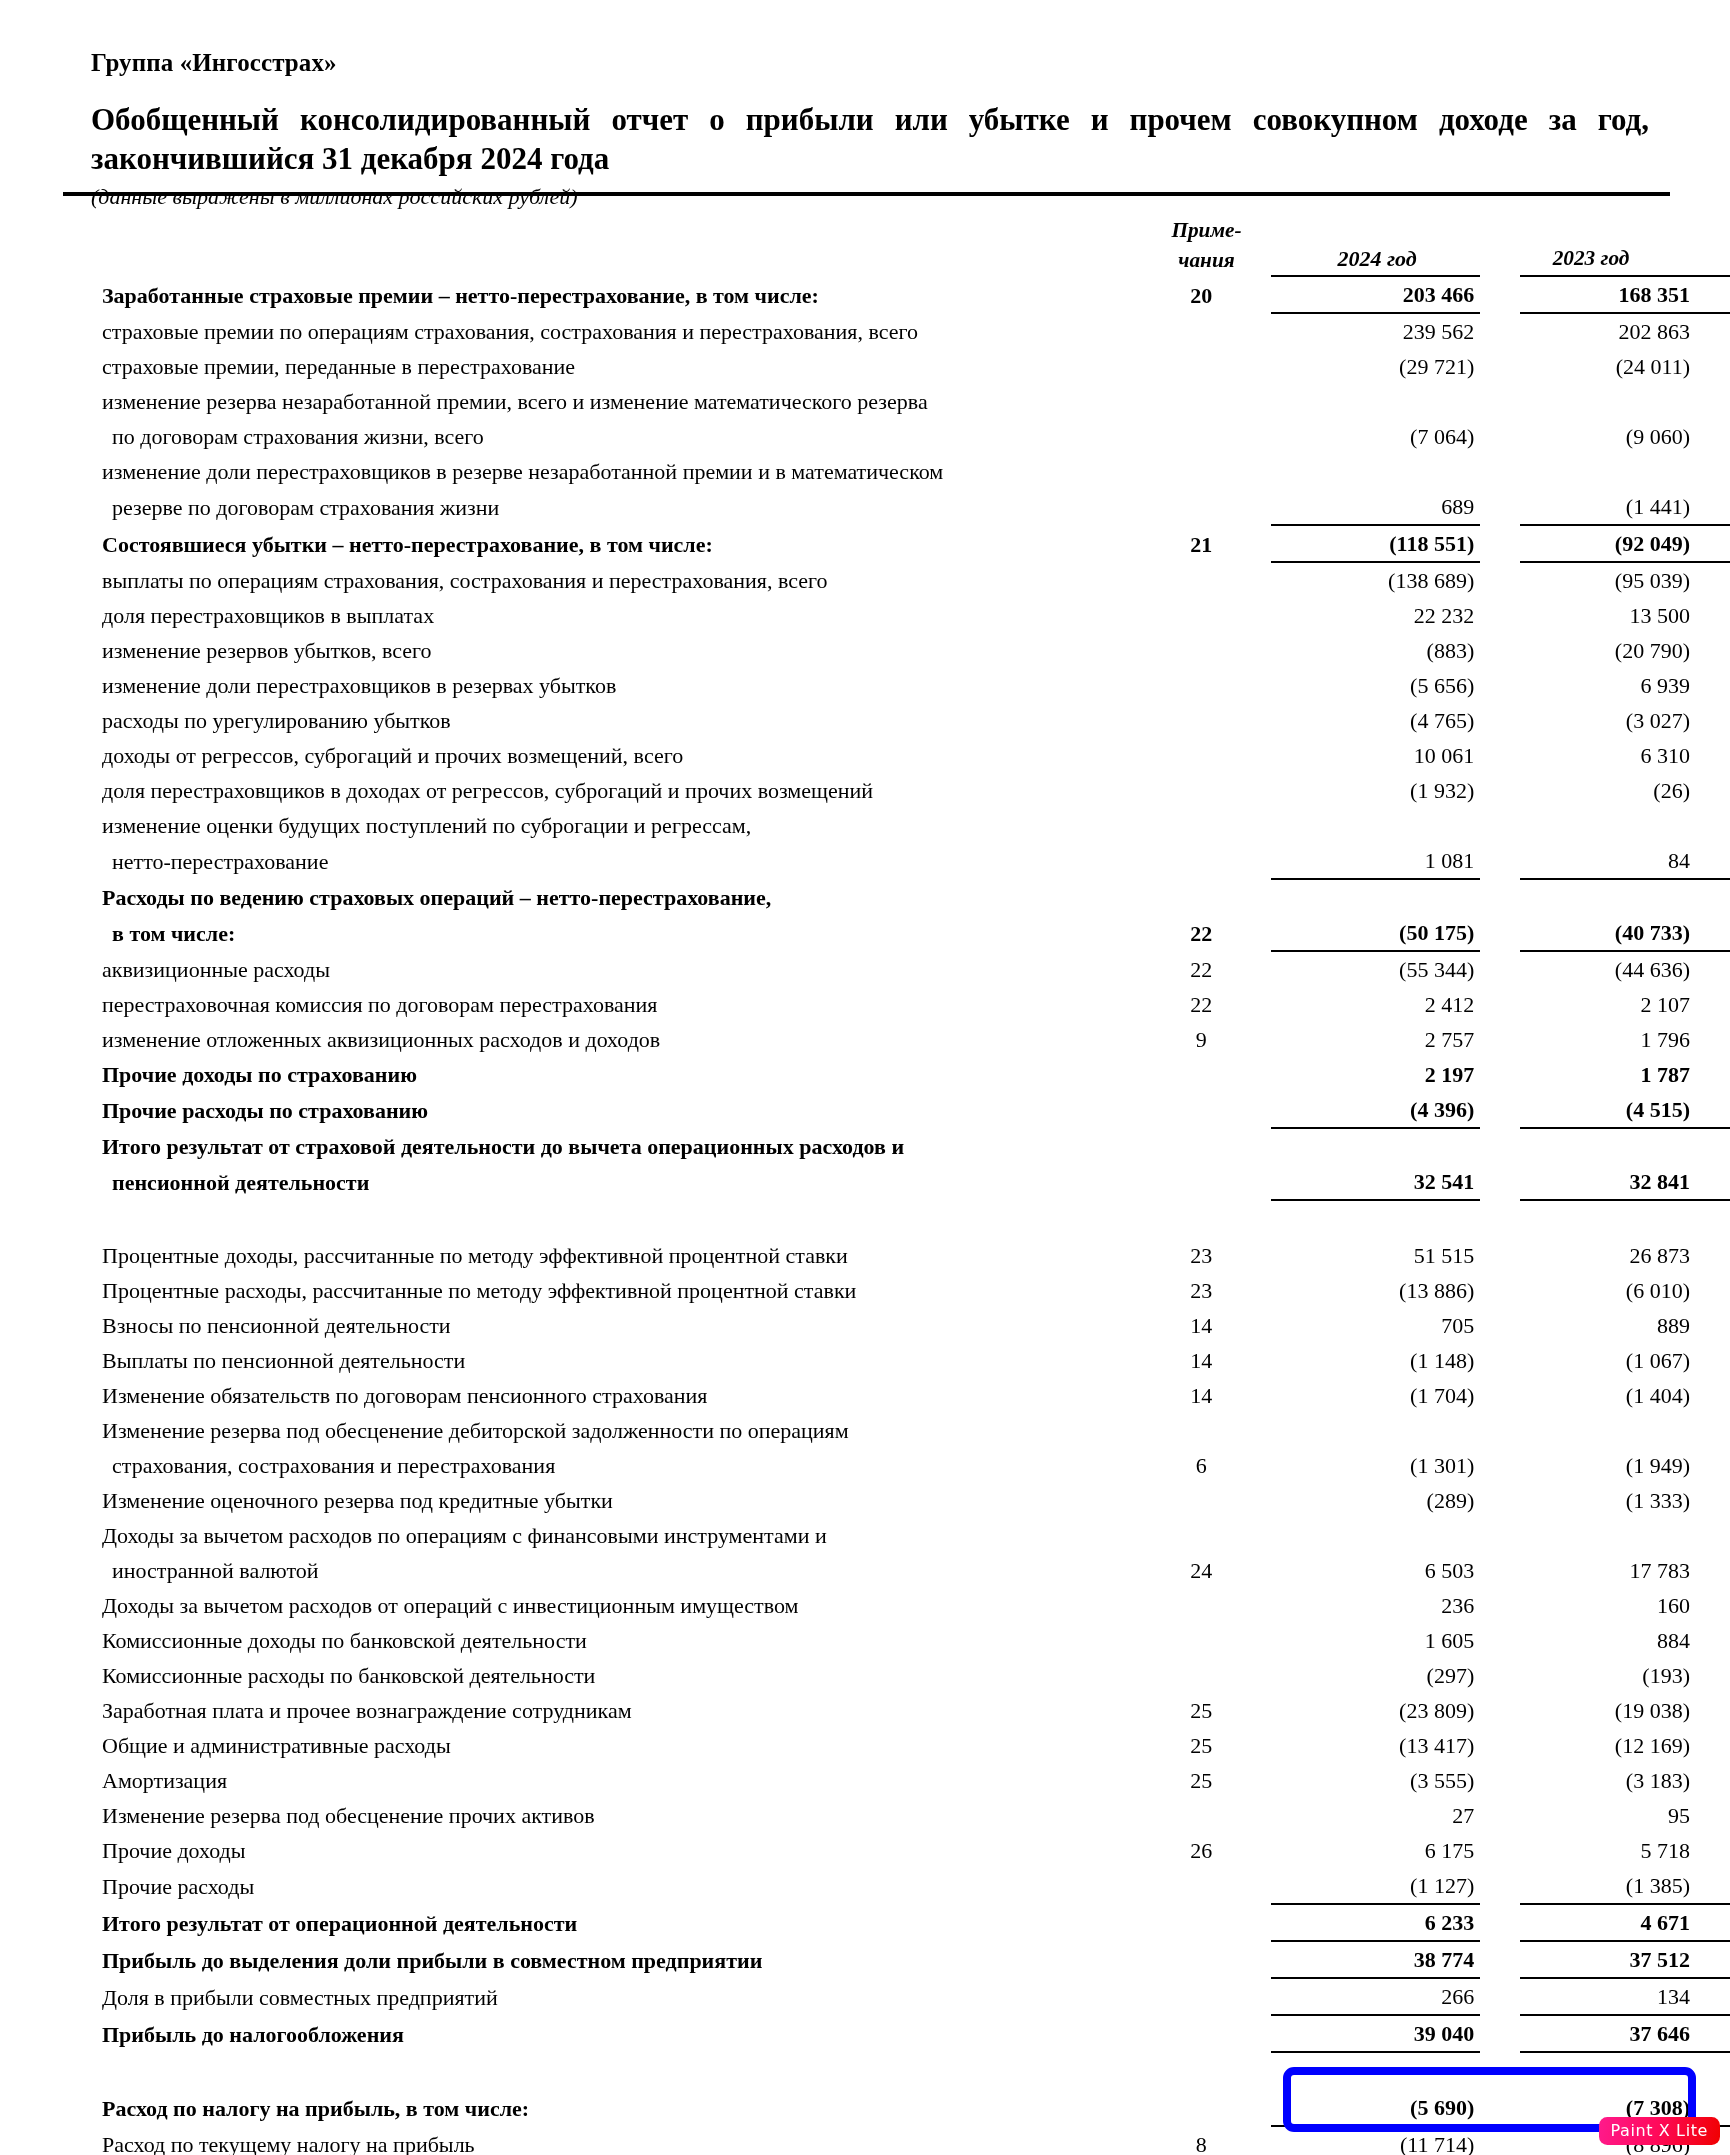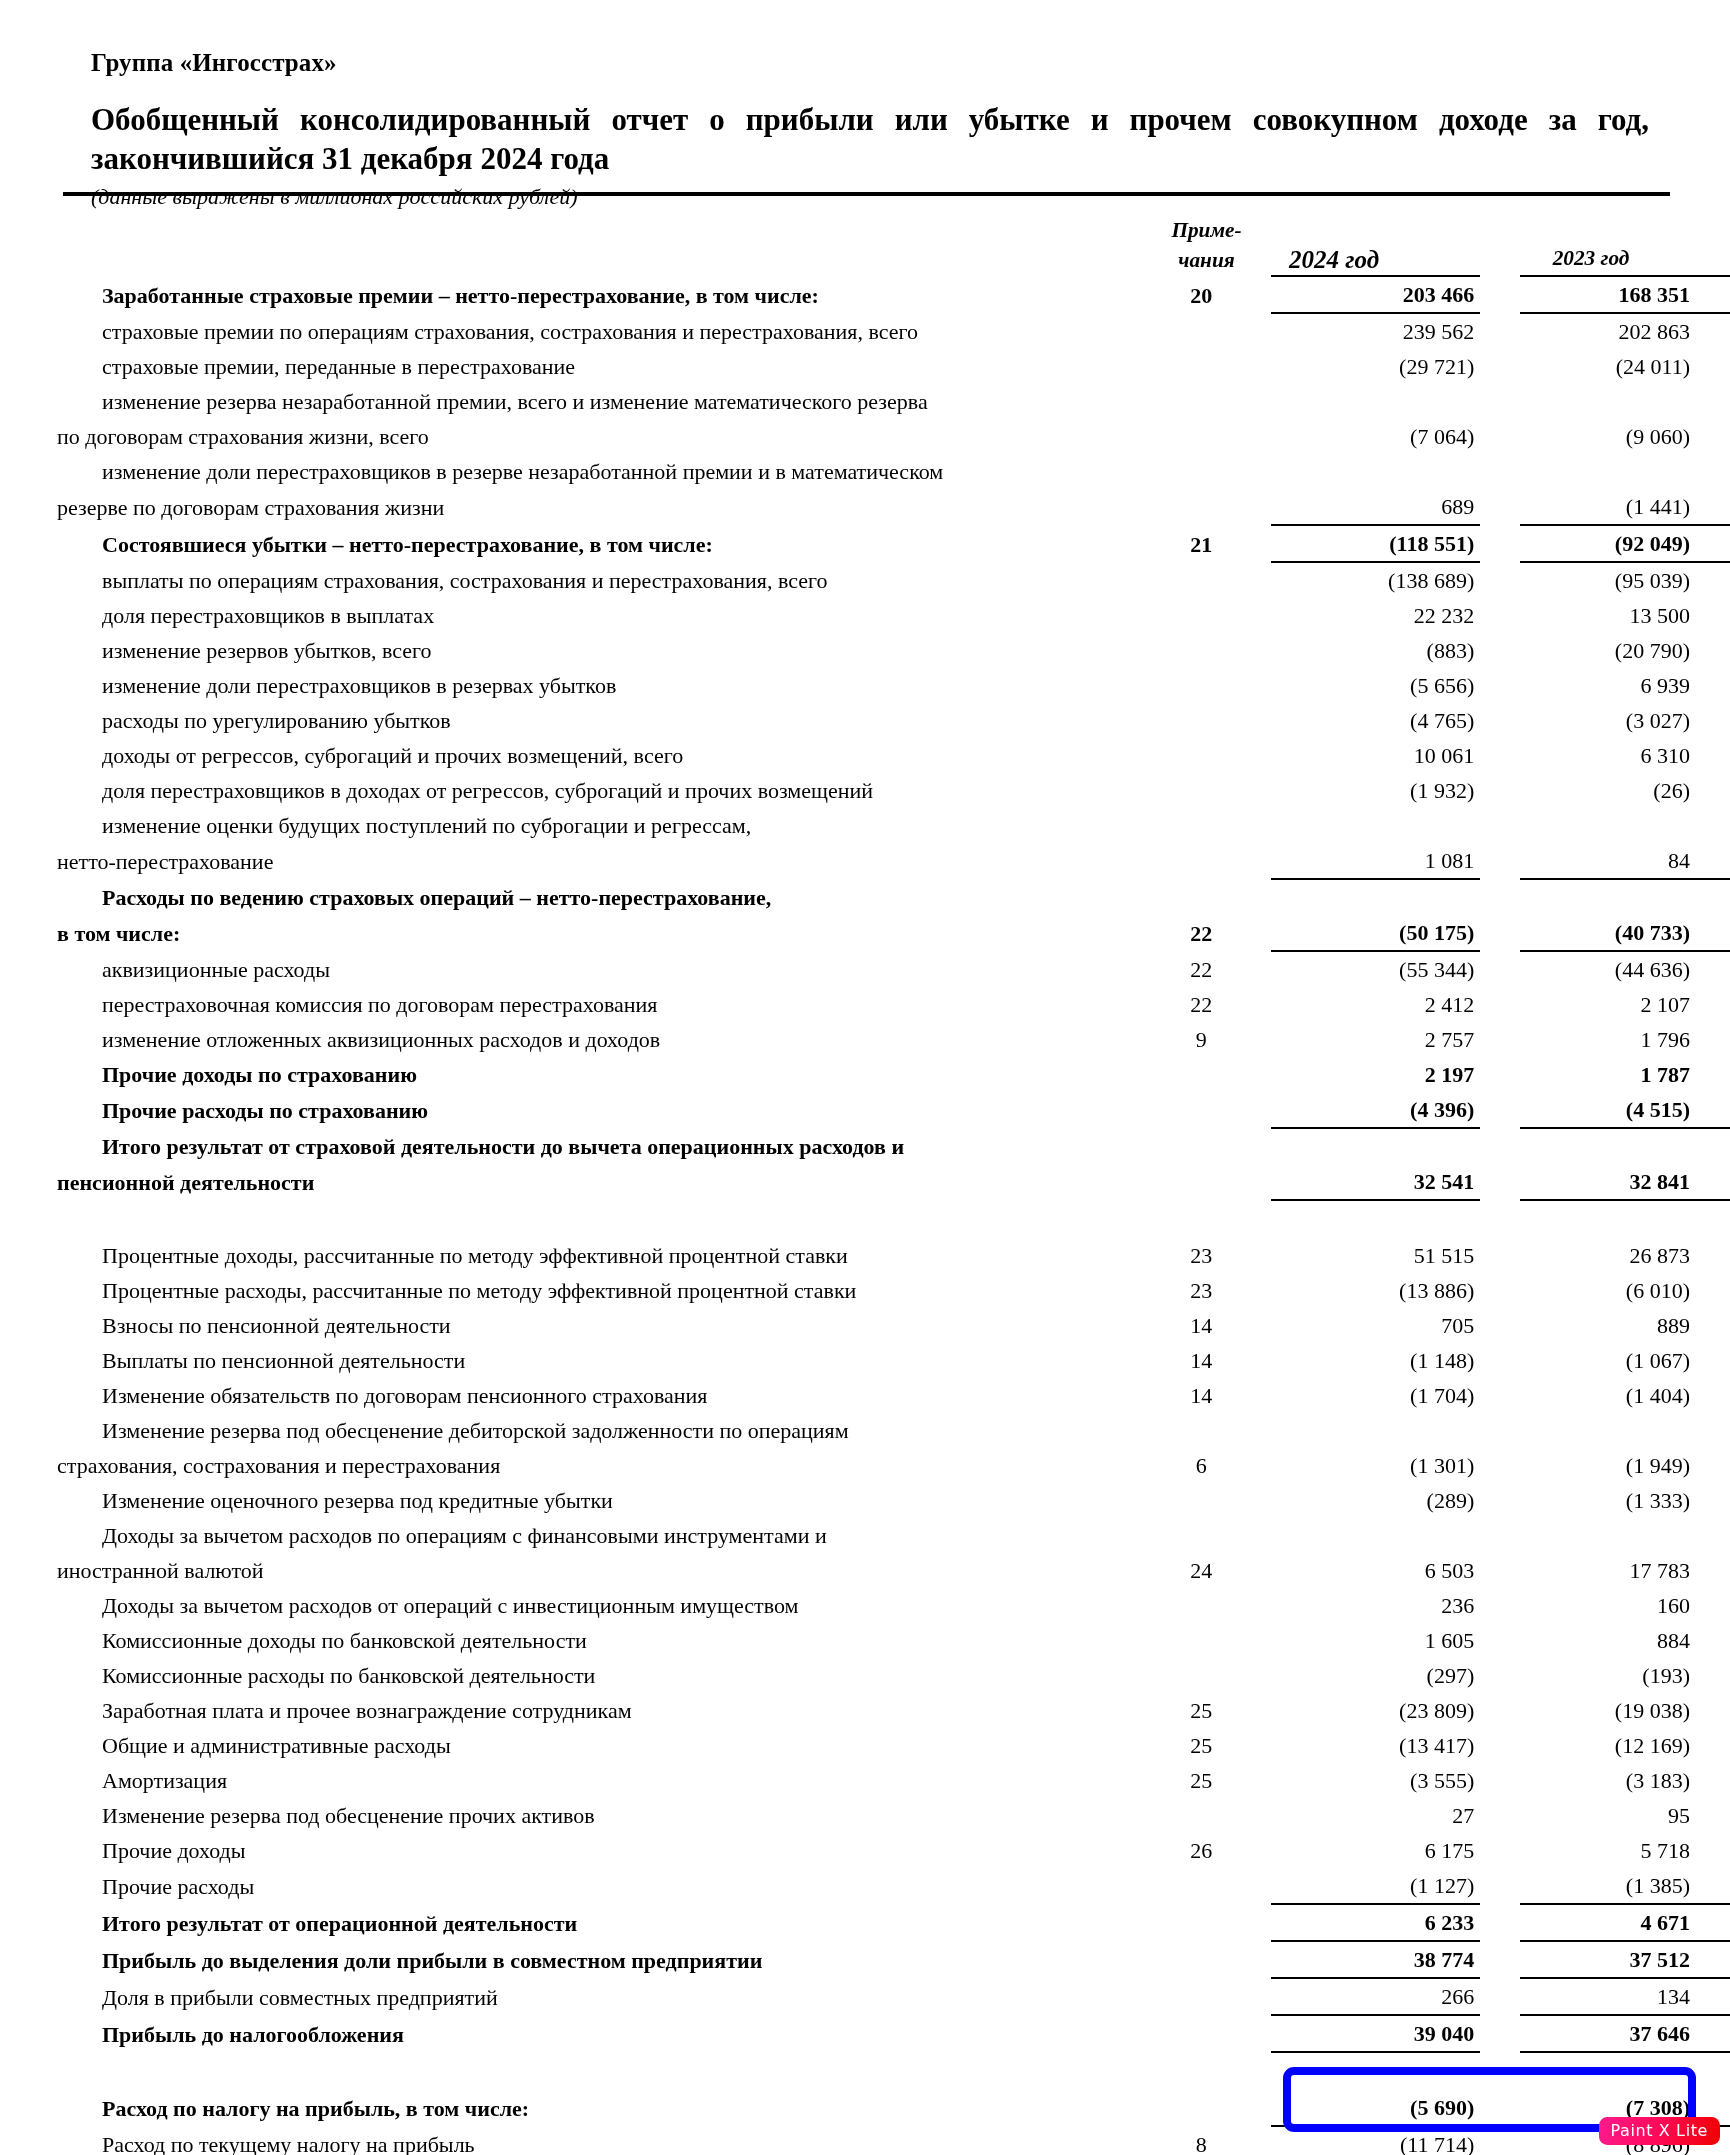--- a/index.html
+++ b/index.html
@@ -83,21 +83,22 @@
     font-size: 21.3px;
     font-style: italic;
     font-weight: bold;
     line-height: 30px;
   }
   .colhead .y24 {
     position: absolute;
     left: 1289px;
     top: 31px;
     width: 176px;
-    font-size: 25px;
+    text-align: center;
+    font-size: 22px;
     font-style: italic;
     font-weight: bold;
   }
   .colhead .y23 {
     position: absolute;
     left: 1503px;
     top: 31px;
     width: 176px;
     text-align: center;
     font-size: 21.3px;
@@ -141,21 +142,21 @@
     padding-right: 5.6px;
     white-space: nowrap;
   }
   td.val2 {
     text-align: right;
     padding-right: 41px;
     white-space: nowrap;
   }
 
   tr.bold td { font-weight: bold; }
-  td.ind1 { padding-left: 57px; }
+  td.ind1 { padding-left: 112px; }
 
   
   tr.rule-top td.val,
   tr.rule-top td.val2 { border-top: 2.8px solid #000; }
   tr.rule-bot td.val,
   tr.rule-bot td.val2 { border-bottom: 2.8px solid #000; }
 
   tr.gap td { height: 37px; line-height: 37px; }
 
   

